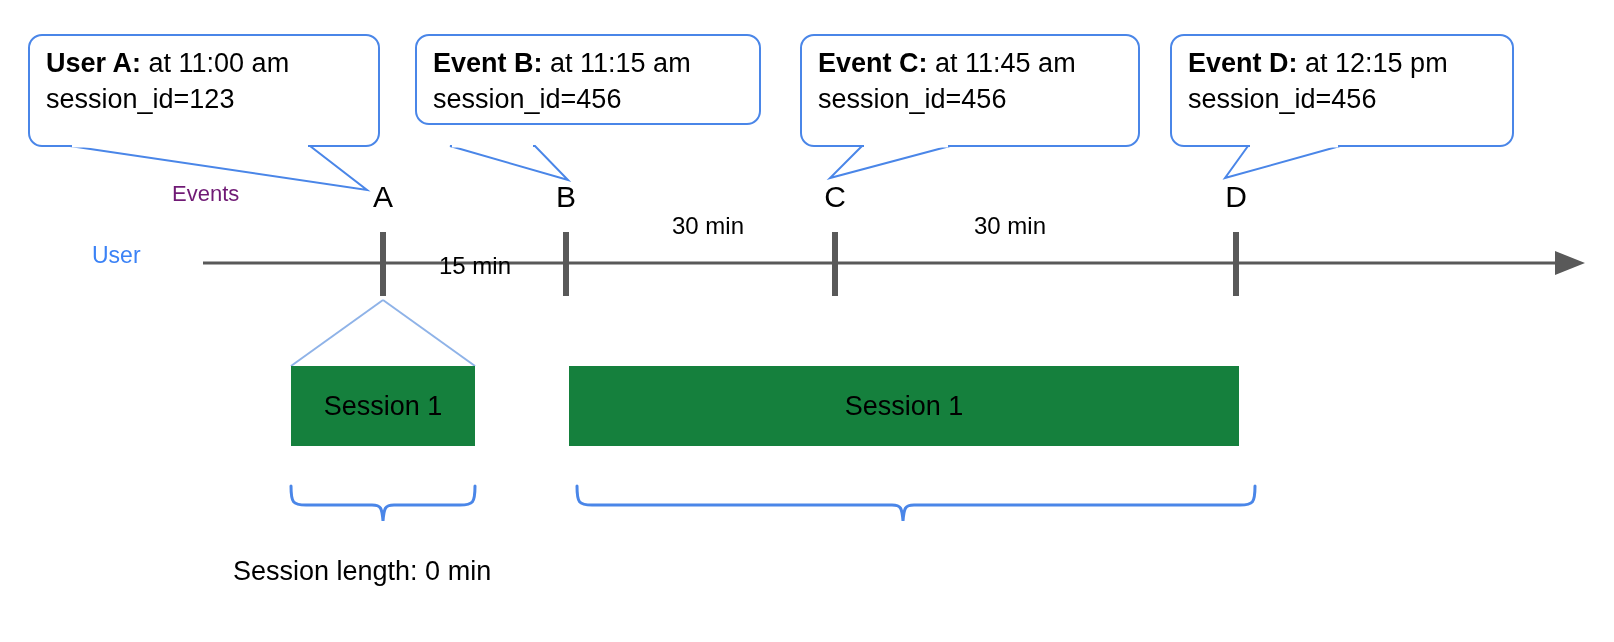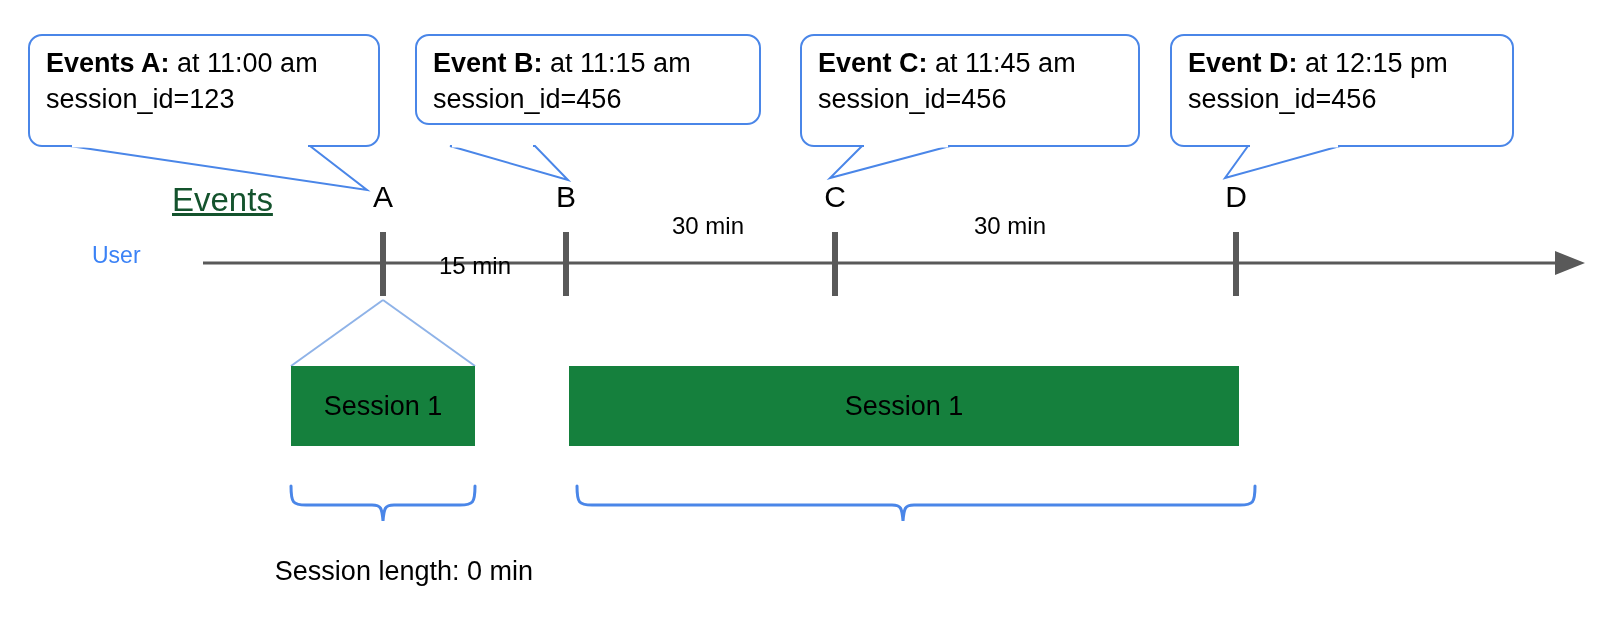--- a/index.html
+++ b/index.html
@@ -44,24 +44,23 @@
     font-weight: bold;
   }
   .axis-label-user {
     position: absolute;
     font-size: 23px;
     color: #3b82f6;
     white-space: nowrap;
   }
   .axis-label-events {
     position: absolute;
-    font-size: 33px;
-    color: #14532d;
+    font-size: 22px;
+    color: #701a75;
     white-space: nowrap;
-    text-decoration: underline;
   }
   .tick-letter {
     position: absolute;
     font-size: 30px;
     color: #000000;
     text-align: center;
     width: 40px;
     white-space: nowrap;
   }
   .interval-label {
@@ -79,31 +78,31 @@
     align-items: center;
     justify-content: center;
     font-size: 27px;
     color: #000000;
     white-space: nowrap;
   }
   .session-caption {
     position: absolute;
     font-size: 27px;
     color: #000000;
-    text-align: right;
+    text-align: left;
     white-space: nowrap;
   }
 </style>
 </head>
 <body>
 
 <div id="stage">
 
   <div class="callout" style="left:28px; top:34px; width:352px; height:113px;">
-    <span class="line1"><span class="evt-name">Events A:</span><span> at 11:00 am</span></span>
+    <span class="line1"><span class="evt-name">User A:</span><span> at 11:00 am</span></span>
     <span class="line2">session_id=123</span>
   </div>
 
   <div class="callout" style="left:415px; top:34px; width:346px; height:91px;">
     <span class="line1"><span class="evt-name">Event B:</span><span> at 11:15 am</span></span>
     <span class="line2">session_id=456</span>
   </div>
 
   <div class="callout" style="left:800px; top:34px; width:340px; height:113px;">
     <span class="line1"><span class="evt-name">Event C:</span><span> at 11:45 am</span></span>

